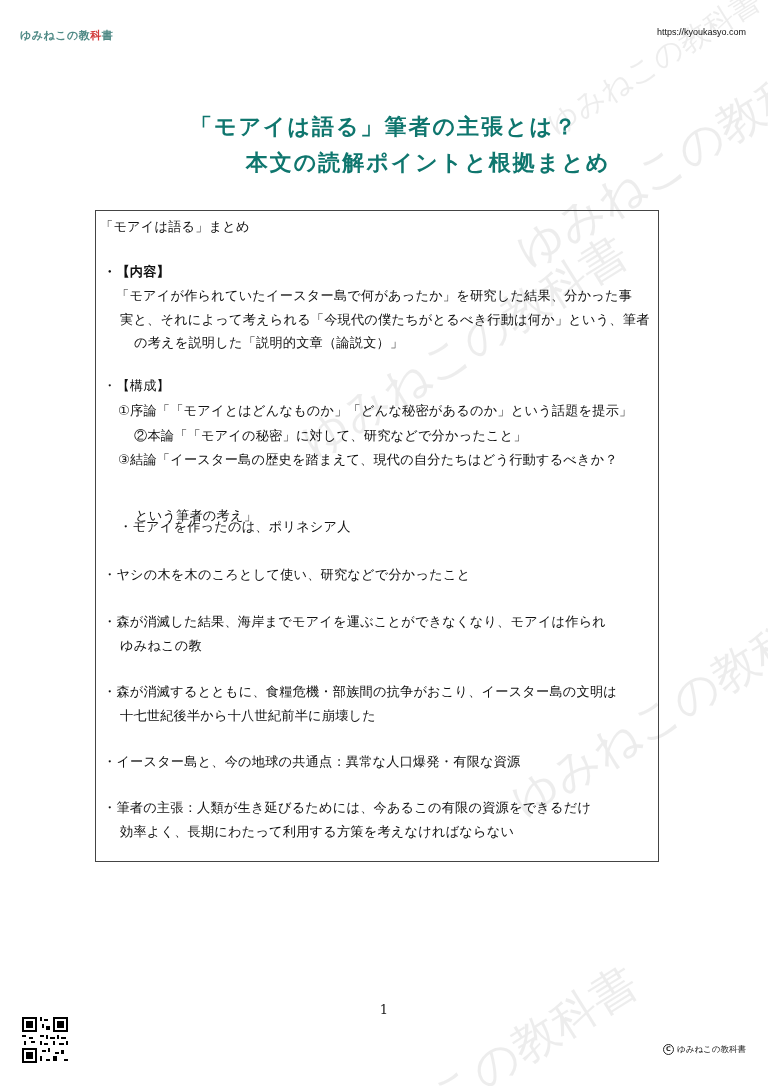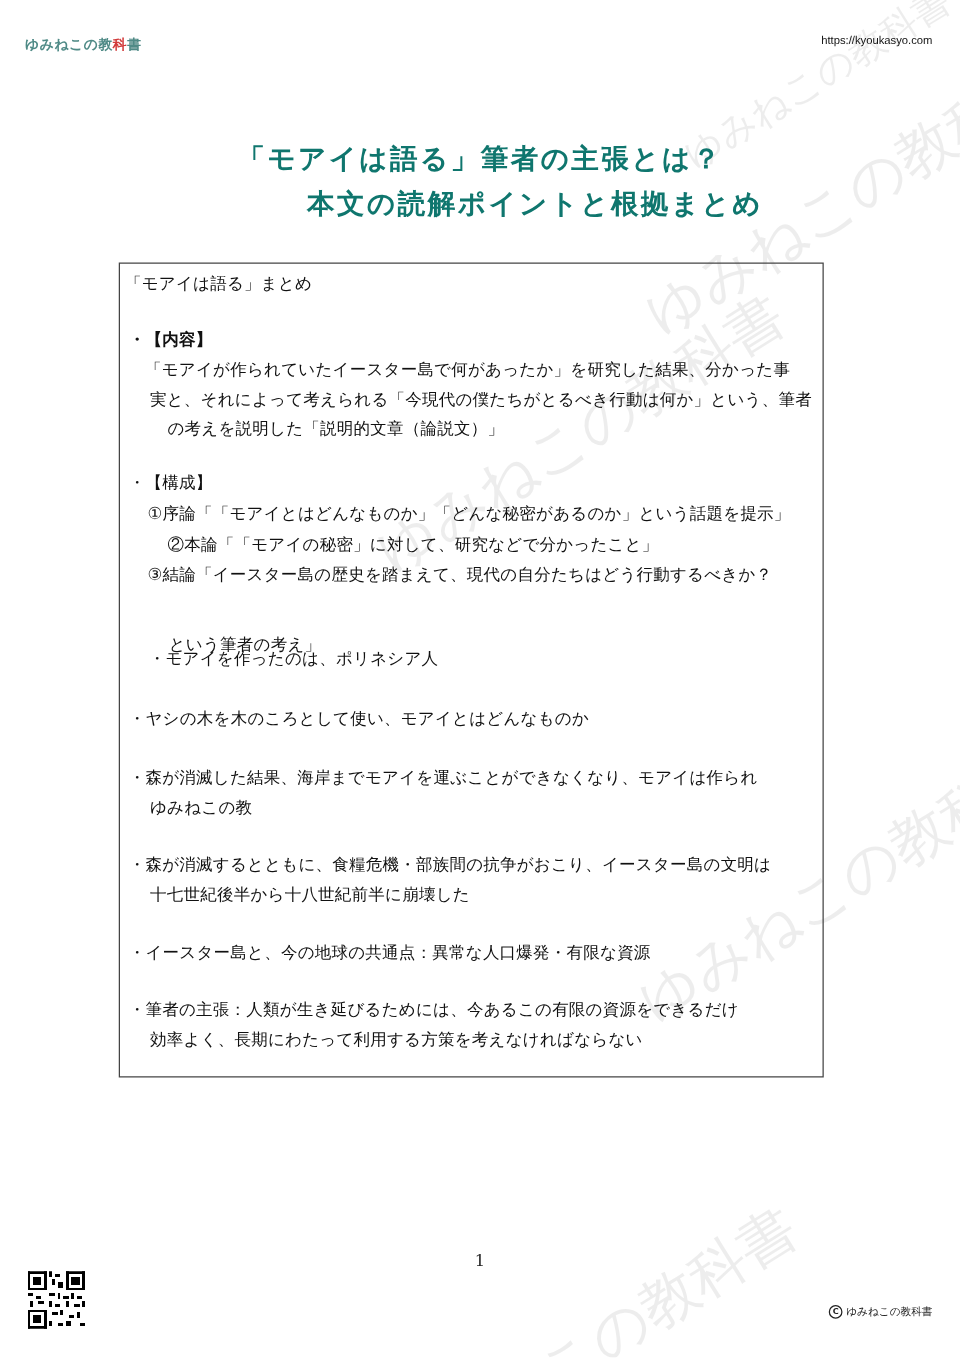--- a/index.html
+++ b/index.html
@@ -77,21 +77,21 @@
 <div class="line" style="left:120px; top:311px;">実と、それによって考えられる「今現代の僕たちがとるべき行動は何か」という、筆者</div>
 <div class="line" style="left:120px; top:334px;margin-left:14px;">の考えを説明した「説明的文章（論説文）」</div>
 
 <div class="line" style="left:103px; top:377px;">・【構成】</div>
 <div class="line" style="left:118px; top:402px;">①序論「「モアイとはどんなものか」「どんな秘密があるのか」という話題を提示」</div>
 <div class="line" style="left:134px; top:427px;font-family:Liberation Mono, monospace;">②本論「「モアイの秘密」に対して、研究などで分かったこと」</div>
 <div class="line" style="left:118px; top:451px;">③結論「イースター島の歴史を踏まえて、現代の自分たちはどう行動するべきか？</div>
 <div class="line" style="left:135px; top:475px;margin-top:32px;">という筆者の考え」</div>
 
 <div class="line" style="left:119px; top:518px;text-align:center;">・モアイを作ったのは、ポリネシア人</div>
-<div class="line" style="left:103px; top:566px;">・ヤシの木を木のころとして使い、モアイとはどんなものか</div>
+<div class="line" style="left:103px; top:566px;">・ヤシの木を木のころとして使い、研究などで分かったこと</div>
 <div class="line" style="left:103px; top:613px;">・森が消滅した結果、海岸までモアイを運ぶことができなくなり、モアイは作られ</div>
 <div class="line" style="left:120px; top:637px;">ゆみねこの教</div>
 <div class="line" style="left:103px; top:683px;">・森が消滅するとともに、食糧危機・部族間の抗争がおこり、イースター島の文明は</div>
 <div class="line" style="left:120px; top:707px;">十七世紀後半から十八世紀前半に崩壊した</div>
 <div class="line" style="left:103px; top:753px;">・イースター島と、今の地球の共通点：異常な人口爆発・有限な資源</div>
 <div class="line" style="left:103px; top:799px;">・筆者の主張：人類が生き延びるためには、今あるこの有限の資源をできるだけ</div>
 <div class="line" style="left:120px; top:823px;">効率よく、長期にわたって利用する方策を考えなければならない</div>
 
 <div class="page-number">1</div>
 

